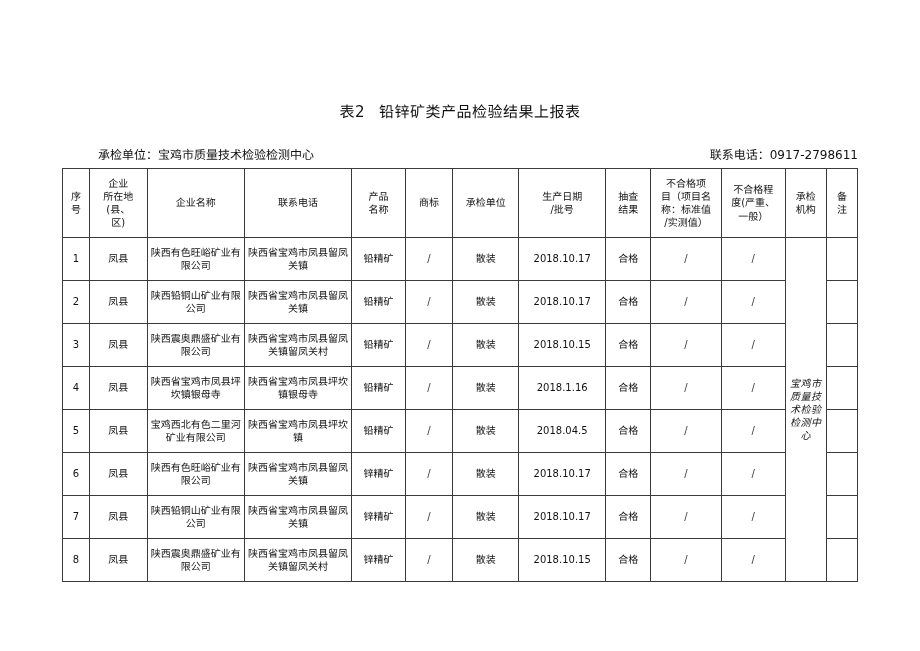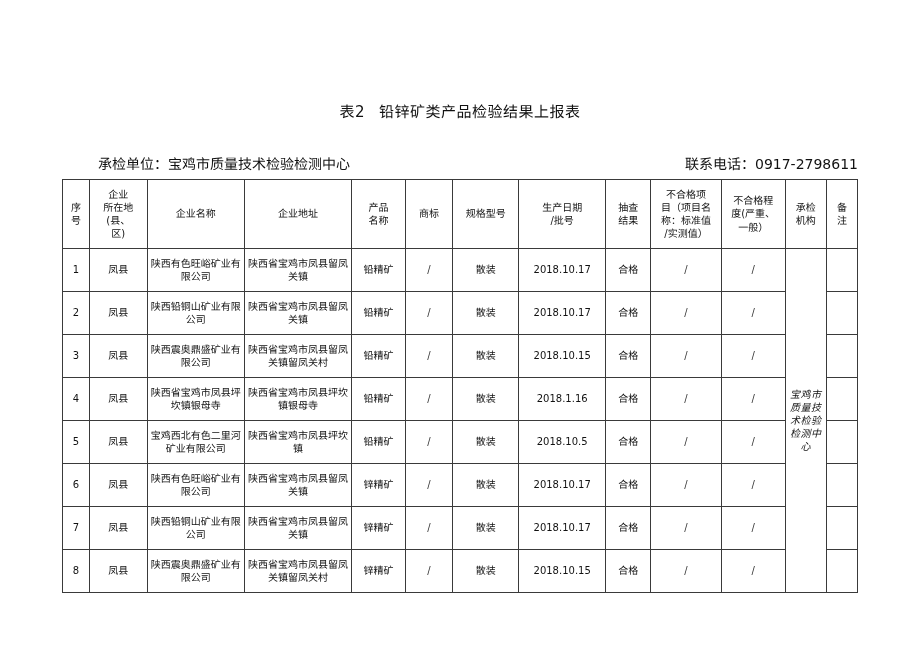--- a/index.html
+++ b/index.html
@@ -34,22 +34,22 @@
     display: inline-block;
   }
   .title-num {
     margin-right: 14px;
   }
   .meta-row {
     display: flex;
     justify-content: space-between;
     align-items: flex-end;
     padding: 0 62px 0 98px;
-    margin-top: 32px;
-    font-size: 14px;
+    margin-top: 24px;
+    font-size: 12px;
     color: #111;
   }
   .meta-left, .meta-right {
     white-space: nowrap;
   }
   table.report {
     border-collapse: collapse;
     table-layout: fixed;
     margin: 6px 0 0 62px;
     width: 796px;
@@ -135,27 +135,27 @@
         <th>
           <span class="hdr-line">序</span>
           <span class="hdr-line">号</span>
         </th>
         <th>
           <span class="hdr-line">企业</span>
           <span class="hdr-line">所在地(县、</span>
           <span class="hdr-line">区)</span>
         </th>
         <th>企业名称</th>
-        <th>企业地址</th>
+        <th>联系电话</th>
         <th>
           <span class="hdr-line">产品</span>
           <span class="hdr-line">名称</span>
         </th>
         <th>商标</th>
-        <th>规格型号</th>
+        <th>承检单位</th>
         <th>
           <span class="hdr-line">生产日期</span>
           <span class="hdr-line">/批号</span>
         </th>
         <th>
           <span class="hdr-line">抽查</span>
           <span class="hdr-line">结果</span>
         </th>
         <th>
           <span class="hdr-line">不合格项</span>
@@ -237,21 +237,21 @@
           <td></td>
         </tr>
         <tr>
           <td>5</td>
           <td>凤县</td>
           <td>宝鸡西北有色二里河矿业有限公司</td>
           <td>陕西省宝鸡市凤县坪坎镇</td>
           <td>铅精矿</td>
           <td class="slash">/</td>
           <td>散装</td>
-          <td>2018.10.5</td>
+          <td>2018.04.5</td>
           <td>合格</td>
           <td class="slash">/</td>
           <td class="slash">/</td>
           <td></td>
         </tr>
         <tr>
           <td>6</td>
           <td>凤县</td>
           <td>陕西有色旺峪矿业有限公司</td>
           <td>陕西省宝鸡市凤县留凤关镇</td>

